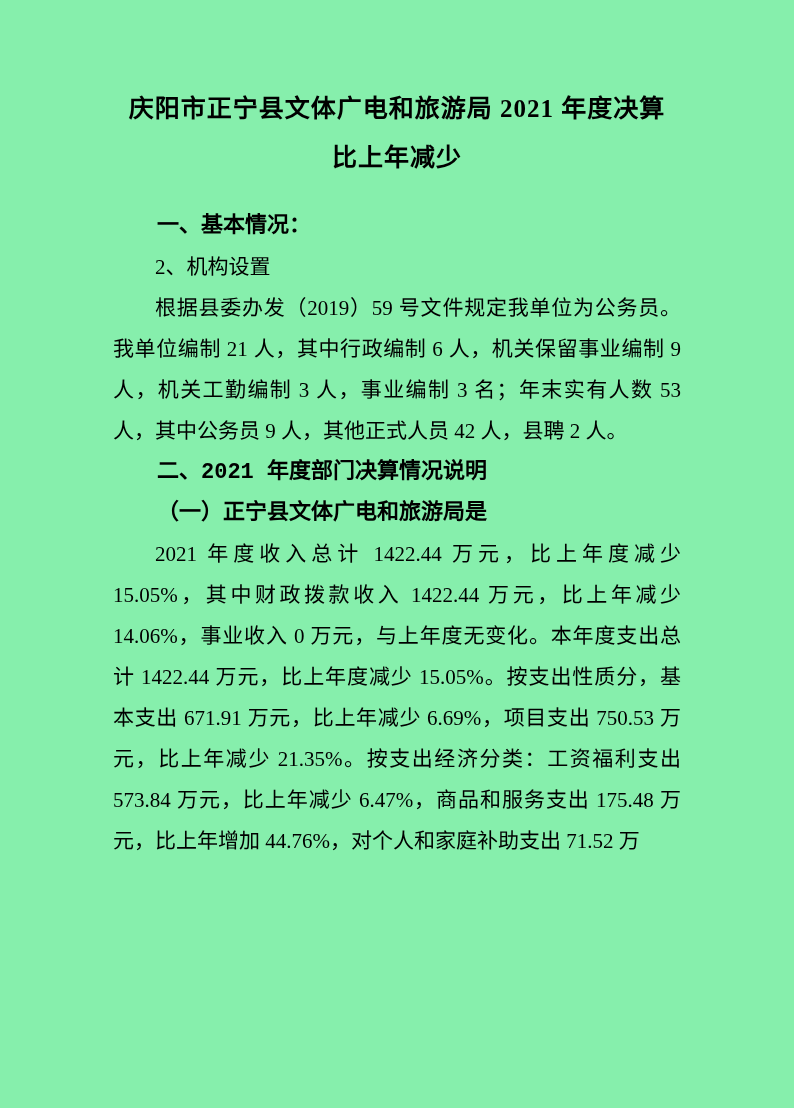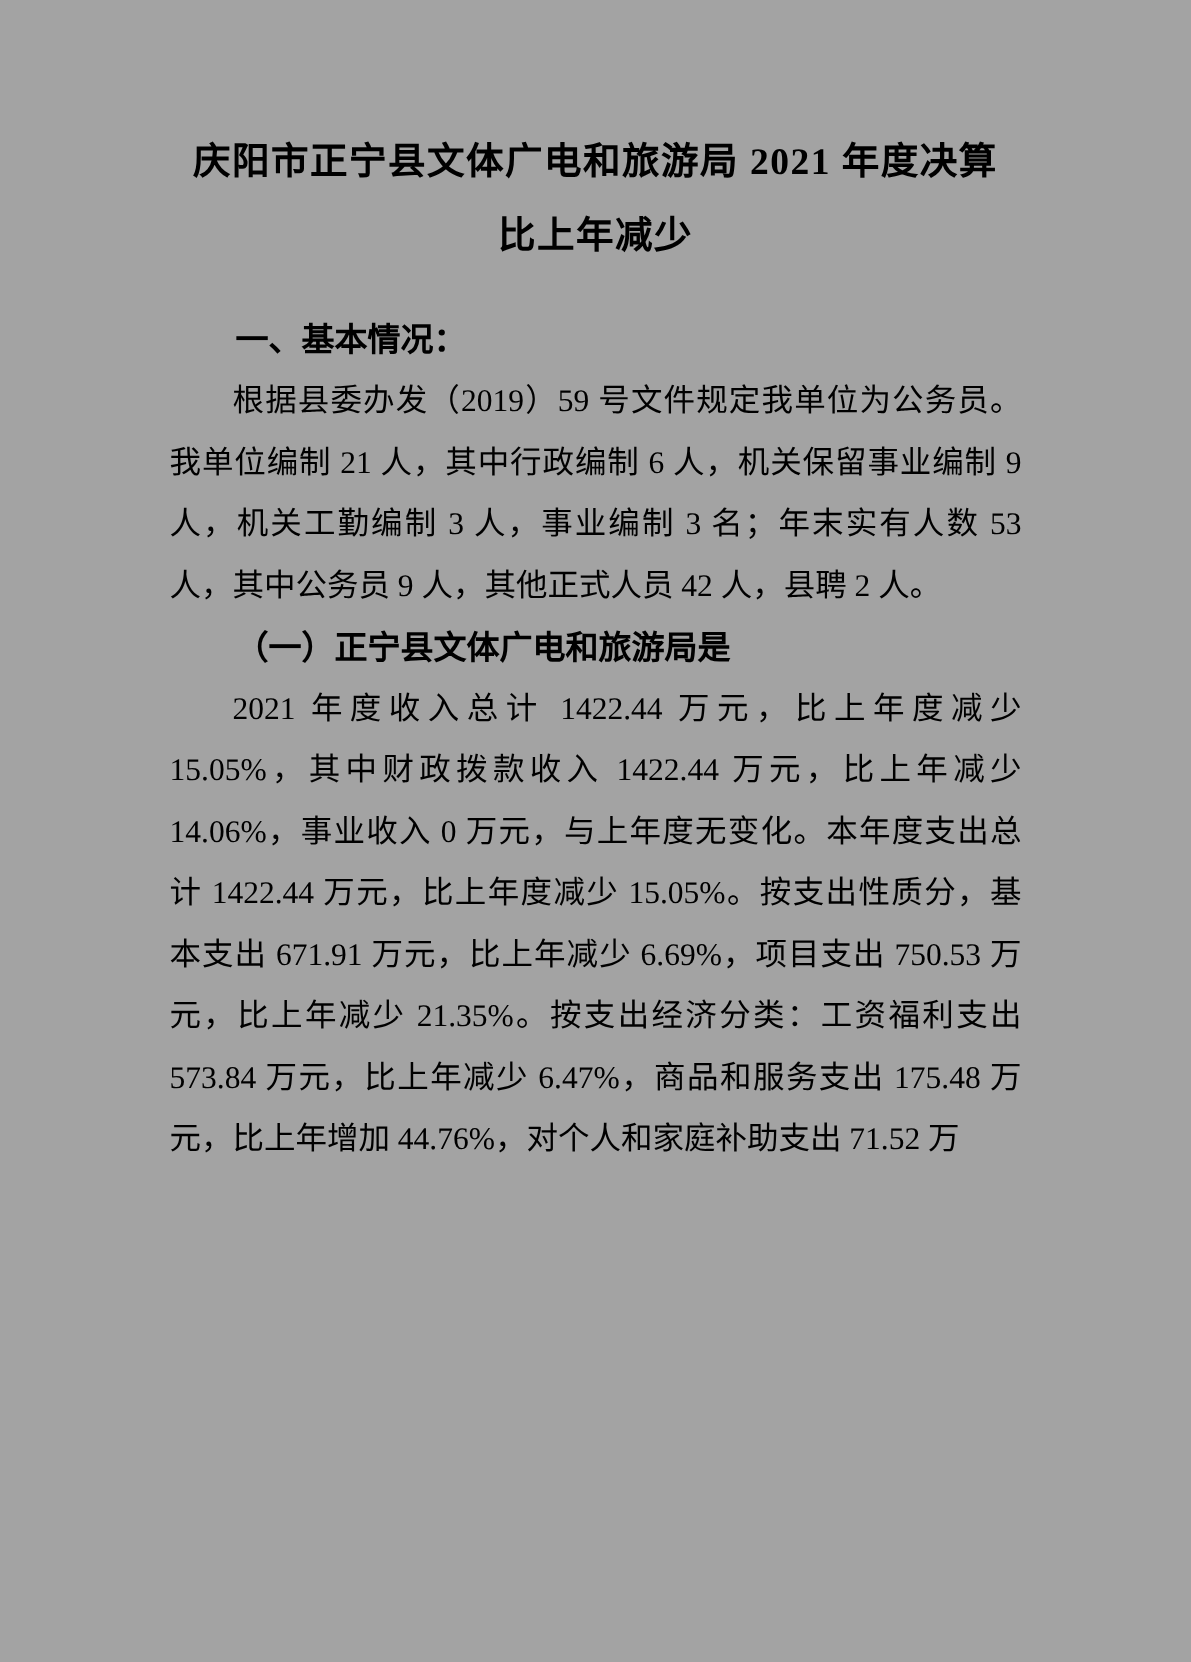--- a/index.html
+++ b/index.html
@@ -6,21 +6,21 @@
     margin: 0;
     padding: 0;
     background: #ffffff;
   }
   .page {
     position: relative;
     box-sizing: border-box;
     width: 794px;
     height: 1108px;
     margin: 0 auto;
-    background: #a3a3a3;
+    background: #86efac;
     color: #000000;
     padding: 84px 113px 0 113px;
     overflow: hidden;
   }
   .doc-title {
     margin: 0;
     font-family: "Liberation Serif", "DejaVu Serif", serif;
     font-weight: bold;
     font-size: 25px;
     line-height: 49px;
@@ -34,44 +34,46 @@
     font-size: 21px;
     line-height: 41px;
     text-align: justify;
   }
   .doc-body p {
     margin: 0;
     padding: 0;
     text-indent: 2em;
   }
   .heading-1, .heading-2 {
-    font-family: Liberation Serif, serif;
+    font-family: Liberation Mono, monospace;
     font-weight: bold;
     font-size: 22px;
   }
 </style>
 </head>
 <body>
 
 <div class="page">
 
   <h1 class="doc-title">
     <span class="title-line">庆阳市正宁县文体广电和旅游局 2021 年度决算</span>
     <span class="title-line">比上年减少</span>
   </h1>
 
   <div class="doc-body">
 
     <p class="heading-1">一、基本情况：</p>
 
 
 
+    <p>2、机构设置</p>
 
     <p>根据县委办发（2019）59 号文件规定我单位为公务员。我单位编制 21 人，其中行政编制 6 人，机关保留事业编制 9 人，机关工勤编制 3 人，事业编制 3 名；年末实有人数 53 人，其中公务员 9 人，其他正式人员 42 人，县聘 2 人。</p>
 
+    <p class="heading-1">二、2021 年度部门决算情况说明</p>
 
     <p class="heading-2">（一）正宁县文体广电和旅游局是</p>
 
     <p>2021 年度收入总计 1422.44 万元，比上年度减少 15.05%，其中财政拨款收入 1422.44 万元，比上年减少 14.06%，事业收入 0 万元，与上年度无变化。本年度支出总计 1422.44 万元，比上年度减少 15.05%。按支出性质分，基本支出 671.91 万元，比上年减少 6.69%，项目支出 750.53 万元，比上年减少 21.35%。按支出经济分类：工资福利支出 573.84 万元，比上年减少 6.47%，商品和服务支出 175.48 万元，比上年增加 44.76%，对个人和家庭补助支出 71.52 万</p>
 
   </div>
 
 </div>
 
 </body></html>

